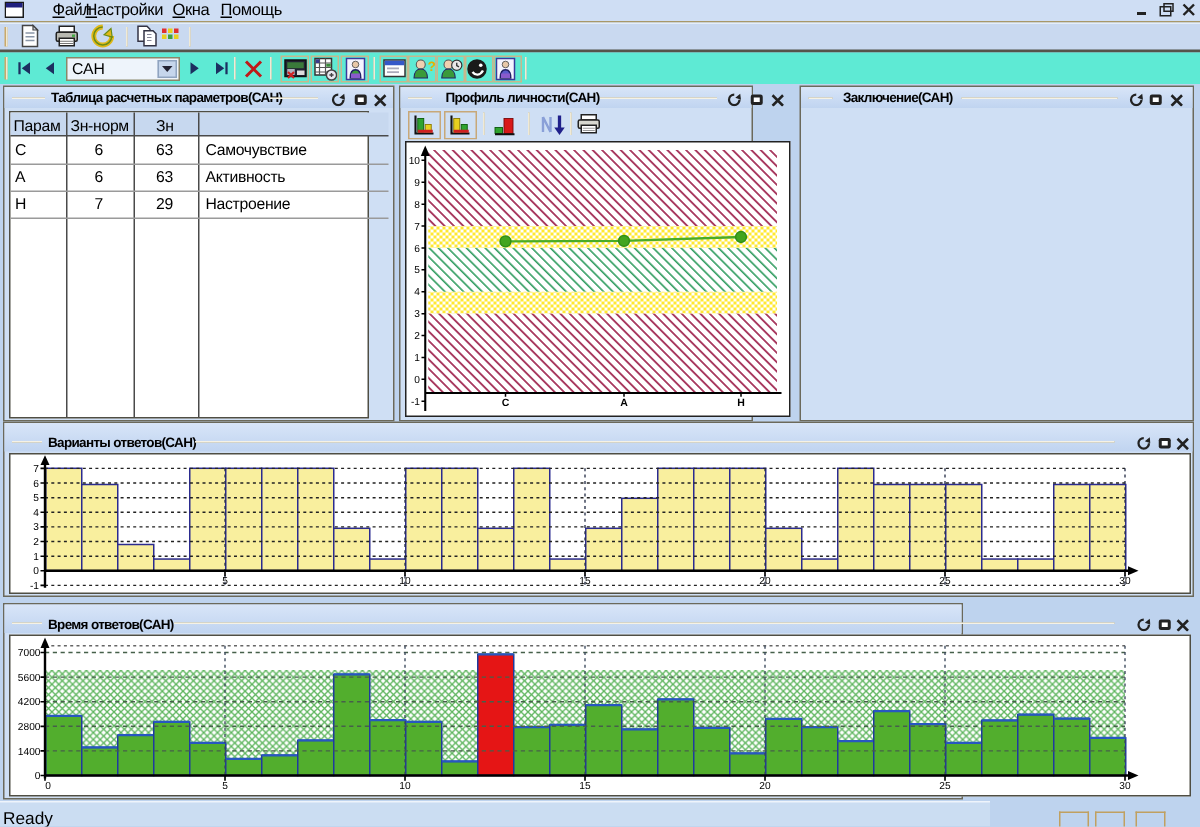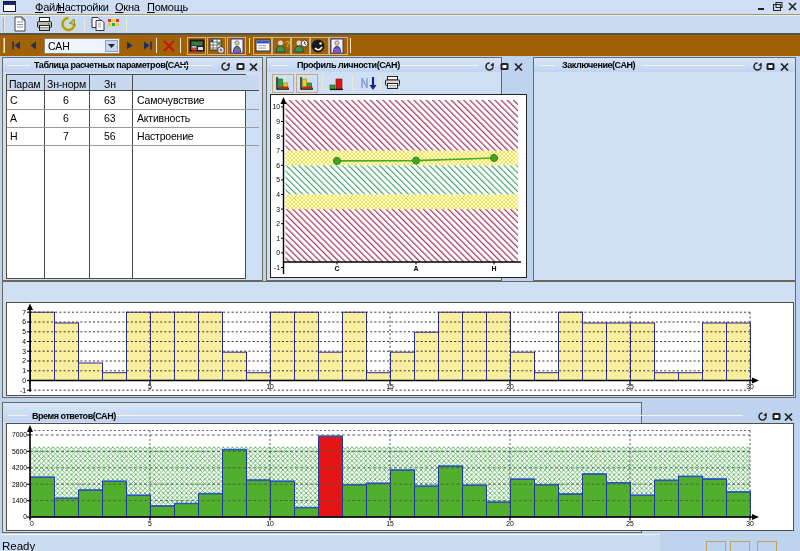--- a/index.html
+++ b/index.html
@@ -4,21 +4,21 @@
 html,body{width:800px;height:551px;overflow:hidden}
 body{font-family:"Liberation Sans",sans-serif;background:#bed3ee;position:relative;font-size:11px;color:#000}
 .abs{position:absolute}
 
 #menubar{left:0;top:0;width:800px;height:14px;background:#cfdef4}
 #menubar .mi{position:absolute;top:1px;font-size:11px;letter-spacing:-0.25px;color:#000}
 #menuline{left:0;top:14px;width:800px;height:1px;background:#a89868}
 #menuline2{left:0;top:15px;width:800px;height:1px;background:#e4eefa}
 #toolbar1{left:0;top:16px;width:800px;height:17px;background:#c9d9f0}
 #darkline{left:0;top:33px;width:800px;height:2px;background:#55544a}
-#toolbar2{left:0;top:35px;width:800px;height:21px;background:#a16207}
+#toolbar2{left:0;top:35px;width:800px;height:21px;background:#5eead4}
 #mdi{left:0;top:56px;width:800px;height:478px;background:#bed3ee}
 #statusbar{left:0;top:534px;width:660px;height:17px;background:#cbddf2;border-top:1px solid #eef4fb}
 .grip{position:absolute;width:2px;background:#c9a96a;border-right:1px solid #f0e8d0}
 .tsep{position:absolute;width:1px;background:#bcae84;border-right:1px solid #f0ead6}
 
 .win{position:absolute;background:#cfdff4;border:1px solid #6b695b}
 .title,.title2{position:absolute;left:0;top:0;width:100%;background:linear-gradient(#d8e5f8,#c0d4f0)}
 .title{height:14px}
 .title2{height:19px}
 .title .txt{position:absolute;top:2px;font-size:9px;font-weight:bold;letter-spacing:-0.45px;color:#000;white-space:nowrap}
@@ -222,21 +222,21 @@
   <span class="cell" style="left:3px;top:19px">С</span>
       <span class="cell" style="left:56px;top:19px">6</span>
       <span class="cell" style="left:97px;top:19px">63</span>
       <span class="cell" style="left:130px;top:19px">Самочувствие</span>
   <span class="cell" style="left:3px;top:37px">А</span>
       <span class="cell" style="left:56px;top:37px">6</span>
       <span class="cell" style="left:97px;top:37px">63</span>
       <span class="cell" style="left:130px;top:37px">Активность</span>
   <span class="cell" style="left:3px;top:55px">Н</span>
       <span class="cell" style="left:56px;top:55px">7</span>
-      <span class="cell" style="left:97px;top:55px">56</span>
+      <span class="cell" style="left:97px;top:55px">29</span>
       <span class="cell" style="left:130px;top:55px">Настроение</span>
  </div>
 </div>
 
 <div class="win" style="left:266px;top:57px;width:236px;height:224px">
  <div class="title">
   <div class="groove" style="left:5px;width:16px"></div>
   <span class="txt" style="left:30px">Профиль личности(САН)</span>
   <div class="groove" style="left:133px;width:78px"></div>
   <svg class="tico" style="left:217.5px">
@@ -359,20 +359,34 @@
   <svg class="tico" style="left:232px">
         <use href="#icoM"></use>
       </svg>
   <svg class="tico" style="left:245.5px">
         <use href="#icoX"></use>
       </svg>
  </div>
 </div>
 
 <div class="win" style="left:2px;top:281px;width:794px;height:117px">
+ <div class="title2">
+  <div class="groove" style="left:5px;width:20px"></div>
+  <span class="txt" style="left:29px">Варианты ответов(САН)</span>
+  <div class="groove" style="left:127px;width:613px"></div>
+  <svg class="tico" style="left:754.5px">
+        <use href="#icoR"></use>
+      </svg>
+  <svg class="tico" style="left:768.5px">
+        <use href="#icoM"></use>
+      </svg>
+  <svg class="tico" style="left:781px">
+        <use href="#icoX"></use>
+      </svg>
+ </div>
  <div class="body" style="left:3px;top:20px;width:788px;height:94px">
       <svg width="786" height="92" style="position:absolute;left:0;top:0">
         <rect x="23.5" y="9.2" width="24" height="68.2" fill="#f9ef9e" stroke="#2b2b8f" stroke-width="1"></rect>
         <rect x="47.5" y="20.0" width="24" height="57.5" fill="#f9ef9e" stroke="#2b2b8f" stroke-width="1"></rect>
         <rect x="71.5" y="60.0" width="24" height="17.6" fill="#f9ef9e" stroke="#2b2b8f" stroke-width="1"></rect>
         <rect x="95.5" y="69.7" width="24" height="7.8" fill="#f9ef9e" stroke="#2b2b8f" stroke-width="1"></rect>
         <rect x="119.5" y="9.2" width="24" height="68.2" fill="#f9ef9e" stroke="#2b2b8f" stroke-width="1"></rect>
         <rect x="143.5" y="9.2" width="24" height="68.2" fill="#f9ef9e" stroke="#2b2b8f" stroke-width="1"></rect>
         <rect x="167.5" y="9.2" width="24" height="68.2" fill="#f9ef9e" stroke="#2b2b8f" stroke-width="1"></rect>
         <rect x="191.5" y="9.2" width="24" height="68.2" fill="#f9ef9e" stroke="#2b2b8f" stroke-width="1"></rect>

